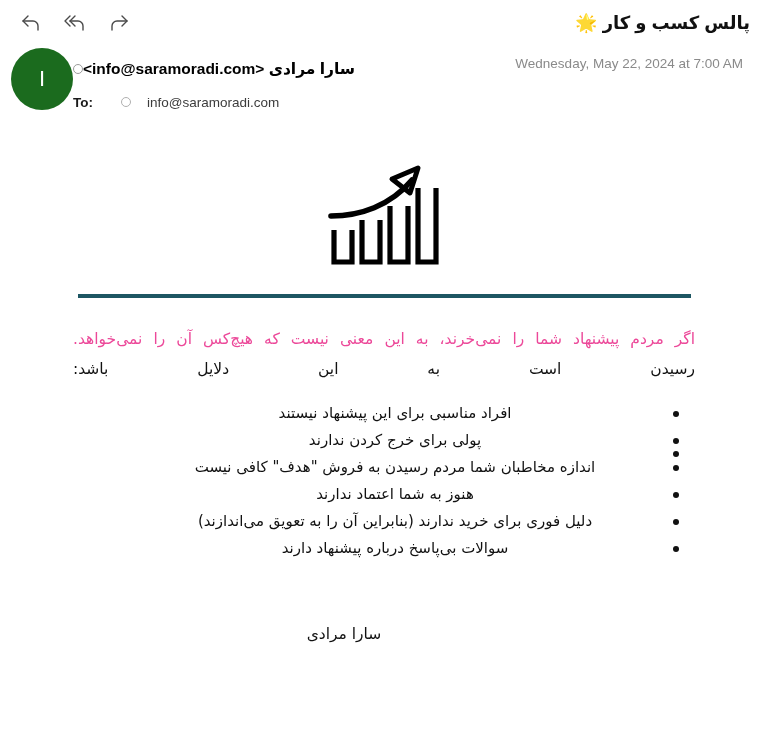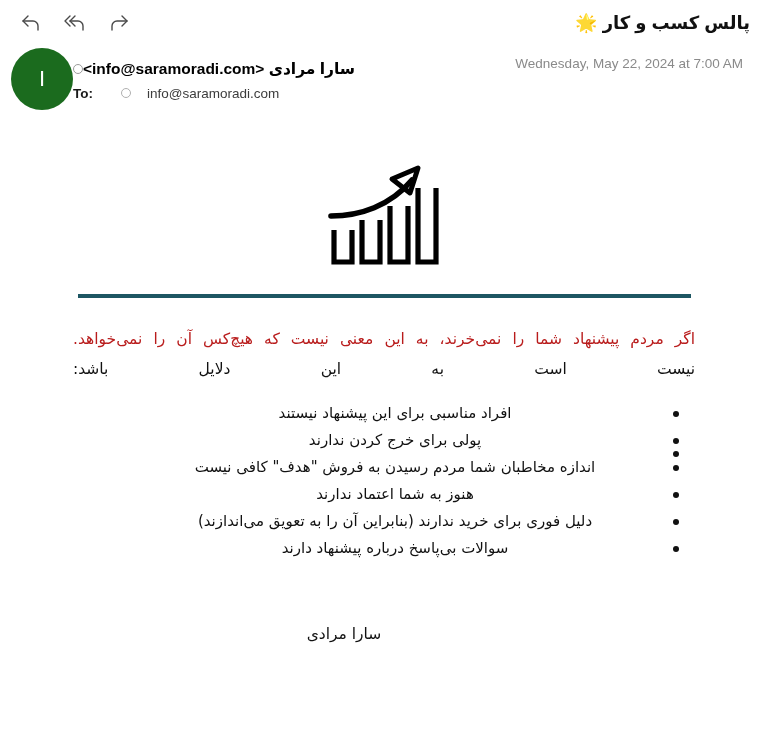--- a/index.html
+++ b/index.html
@@ -110,21 +110,21 @@
     direction: rtl;
     unicode-bidi: plaintext;
     white-space: nowrap;
   }
 
   .to-line {
     display: flex;
     align-items: center;
     direction: ltr;
     gap: 16px;
-    margin-top: 2px;
+    margin-top: 11px;
     height: 20px;
   }
 
   .to-label {
     font-size: 13.5px;
     font-weight: bold;
     color: #1a1a1a;
     margin-right: 12px;
   }
 
@@ -178,21 +178,21 @@
     margin: 0 auto;
     direction: rtl;
     text-align: justify;
     text-align-last: justify;
     padding-top: 28px;
   }
 
   .para-1 {
     font-size: 15.5px;
     line-height: 26px;
-    color: #b91c1c;
+    color: #ec4899;
     direction: rtl;
     text-align: justify;
     text-align-last: justify;
     font-family: "DejaVu Sans", sans-serif;
   }
 
   .para-2 {
     font-size: 15.5px;
     line-height: 26px;
     color: #111111;
@@ -318,21 +318,21 @@
 
       <path d="M3 54 C32 54 62 44 84 18" stroke-width="5.6" stroke-linecap="round"></path>
       <path d="M64 17 L90 6 L82 31 Z" stroke-width="5" stroke-linejoin="round" fill="none"></path>
     </svg>
   </div>
 
   <div class="divider"></div>
 
   <div class="body-text">
     <p class="para-1">اگر مردم پیشنهاد شما را نمی‌خرند، به این معنی نیست که هیچ‌کس آن را نمی‌خواهد.</p>
-    <p class="para-2">نیست است به این دلایل باشد:</p>
+    <p class="para-2">رسیدن است به این دلایل باشد:</p>
   </div>
 
   <ul class="reasons-list">
     <li>
       <span class="bullet"></span>
       <span class="li-text">افراد مناسبی برای این پیشنهاد نیستند</span>
     </li>
     <li>
       <span class="bullet"></span>
       <span class="li-text">پولی برای خرج کردن ندارند</span>

